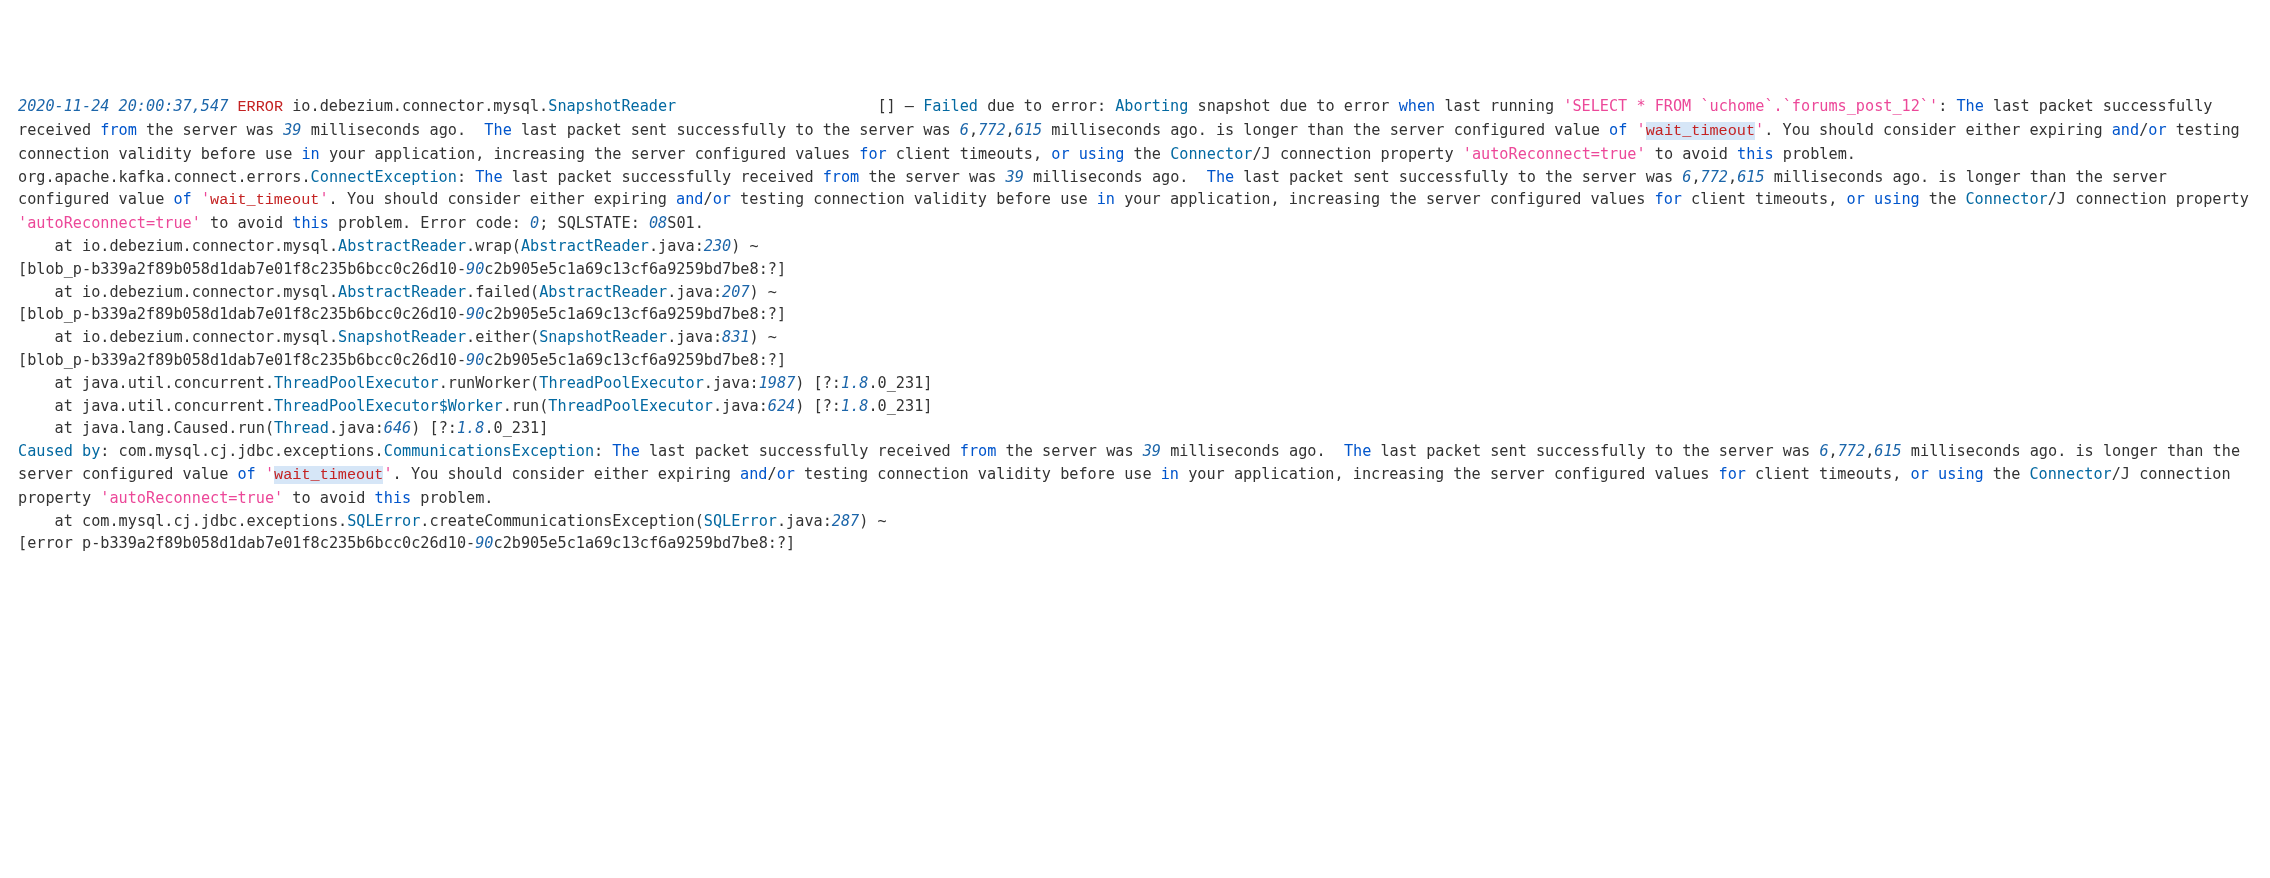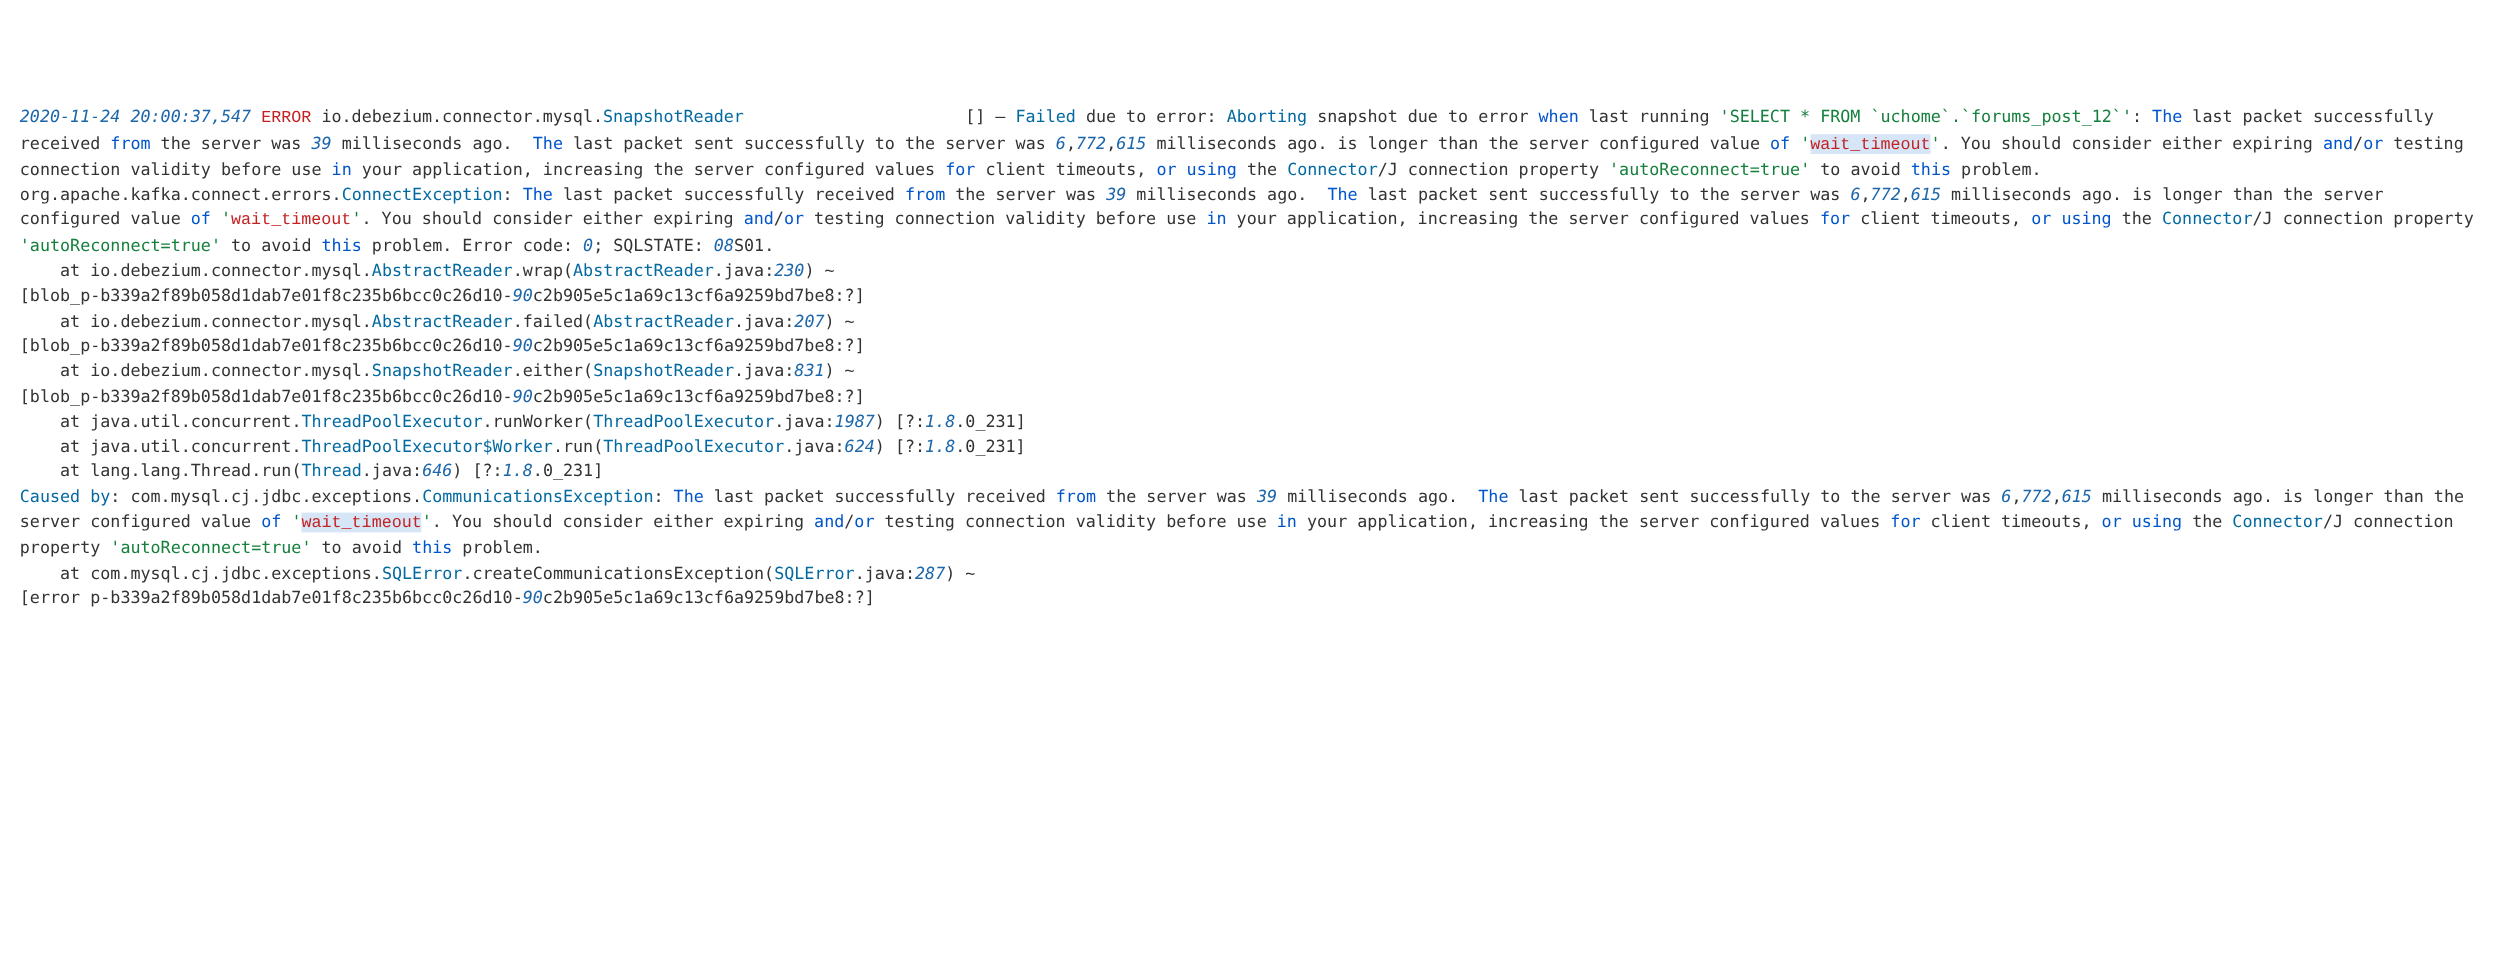--- a/index.html
+++ b/index.html
@@ -10,38 +10,38 @@
       line-height: 1.5;
       color: #333;
       background: #fff;
       white-space: pre-wrap;
       word-break: break-word;
     }
     .n { color: #1c66aa; font-style: italic; }   
     .g { color: #0369a1; }   
     .r { color: #c42222; font-family: Liberation Mono, monospace; }   
     .k { color: #0055cc; }
-    .q { color: #15803d; }   
+    .q { color: #ec4899; }   
     .hl { background: #d6e6f7; }
     pre { margin: 0; font: inherit; white-space: pre-wrap; word-break: break-word; }
   </style>
 </head>
 <body>
 
 
 
 <pre id="out"><span class="n">2020-11-24 20:00:37,547</span> <span class="r">ERROR</span> <span>io.debezium.connector.mysql.</span><span class="g">SnapshotReader</span>                      <span>[]</span> – <span class="g">Failed</span><span> due to error: </span><span class="g">Aborting</span><span> snapshot due to error </span><span class="k">when</span><span> last running </span><span class="q">'SELECT * FROM `uchome`.`forums_post_12`'</span><span>: </span><span class="k">The</span><span> last packet successfully received </span><span class="k">from</span><span> the server was </span><span class="n">39</span><span> milliseconds ago.  </span><span class="k">The</span><span> last packet sent successfully to the server was </span><span class="n">6</span><span>,</span><span class="n">772</span><span>,</span><span class="n">615</span><span> milliseconds ago. is longer than the server configured value </span><span class="k">of</span><span> </span><span class="q">'</span><span class="r hl">wait_timeout</span><span class="q">'</span><span>.</span><span> You should consider either expiring </span><span class="k">and</span><span>/</span><span class="k">or</span><span> testing connection validity before use </span><span class="k">in</span><span> your application, increasing the server configured values </span><span class="k">for</span><span> client timeouts, </span><span class="k">or</span><span> </span><span class="k">using</span><span> the </span><span class="g">Connector</span><span>/J connection property </span><span class="q">'autoReconnect=true'</span><span> to avoid </span><span class="k">this</span><span> problem.</span>
 <span>org.apache.kafka.connect.errors.</span><span class="g">ConnectException</span><span>: </span><span class="k">The</span><span> last packet successfully received </span><span class="k">from</span><span> the server was </span><span class="n">39</span><span> milliseconds ago.  </span><span class="k">The</span><span> last packet sent successfully to the server was </span><span class="n">6</span><span>,</span><span class="n">772</span><span>,</span><span class="n">615</span><span> milliseconds ago. is longer than the server configured value </span><span class="k">of</span><span> </span><span class="q">'</span><span class="r">wait_timeout</span><span class="q">'</span><span>.</span><span> You should consider either expiring </span><span class="k">and</span><span>/</span><span class="k">or</span><span> testing connection validity before use </span><span class="k">in</span><span> your application, increasing the server configured values </span><span class="k">for</span><span> client timeouts, </span><span class="k">or</span><span> </span><span class="k">using</span><span> the </span><span class="g">Connector</span><span>/J connection property </span><span class="q">'autoReconnect=true'</span><span> to avoid </span><span class="k">this</span><span> problem.</span><span> Error code: </span><span class="n">0</span><span>; SQLSTATE: </span><span class="n">08</span><span>S01</span><span>.</span>
 <span>    at </span><span>io.debezium.connector.mysql.</span><span class="g">AbstractReader</span><span>.wrap(</span><span class="g">AbstractReader</span><span>.java:</span><span class="n">230</span><span>) ~</span>
 <span>[blob_p-b339a2f89b058d1dab7e01f8c235b6bcc0c26d10-</span><span class="n">90</span><span>c2b905e5c1a69c13cf6a9259bd7be8:?]</span>
 <span>    at </span><span>io.debezium.connector.mysql.</span><span class="g">AbstractReader</span><span>.failed(</span><span class="g">AbstractReader</span><span>.java:</span><span class="n">207</span><span>) ~</span>
 <span>[blob_p-b339a2f89b058d1dab7e01f8c235b6bcc0c26d10-</span><span class="n">90</span><span>c2b905e5c1a69c13cf6a9259bd7be8:?]</span>
 <span>    at </span><span>io.debezium.connector.mysql.</span><span class="g">SnapshotReader</span><span>.either(</span><span class="g">SnapshotReader</span><span>.java:</span><span class="n">831</span><span>) ~</span>
 <span>[blob_p-b339a2f89b058d1dab7e01f8c235b6bcc0c26d10-</span><span class="n">90</span><span>c2b905e5c1a69c13cf6a9259bd7be8:?]</span>
 <span>    at </span><span>java.util.concurrent.</span><span class="g">ThreadPoolExecutor</span><span>.runWorker(</span><span class="g">ThreadPoolExecutor</span><span>.java:</span><span class="n">1987</span><span>) [?:</span><span class="n">1.8</span><span>.0_231]</span>
 <span>    at </span><span>java.util.concurrent.</span><span class="g">ThreadPoolExecutor$Worker</span><span>.run(</span><span class="g">ThreadPoolExecutor</span><span>.java:</span><span class="n">624</span><span>) [?:</span><span class="n">1.8</span><span>.0_231]</span>
-<span>    at </span><span>lang.lang.Thread.run(</span><span class="g">Thread</span><span>.java:</span><span class="n">646</span><span>) [?:</span><span class="n">1.8</span><span>.0_231]</span>
+<span>    at </span><span>java.lang.Caused.run(</span><span class="g">Thread</span><span>.java:</span><span class="n">646</span><span>) [?:</span><span class="n">1.8</span><span>.0_231]</span>
 <span class="g">Caused by</span><span>: com.mysql.cj.jdbc.exceptions.</span><span class="g">CommunicationsException</span><span>: </span><span class="k">The</span><span> last packet successfully received </span><span class="k">from</span><span> the server was </span><span class="n">39</span><span> milliseconds ago.  </span><span class="k">The</span><span> last packet sent successfully to the server was </span><span class="n">6</span><span>,</span><span class="n">772</span><span>,</span><span class="n">615</span><span> milliseconds ago. is longer than the server configured value </span><span class="k">of</span><span> </span><span class="q">'</span><span class="r hl">wait_timeout</span><span class="q">'</span><span>.</span><span> You should consider either expiring </span><span class="k">and</span><span>/</span><span class="k">or</span><span> testing connection validity before use </span><span class="k">in</span><span> your application, increasing the server configured values </span><span class="k">for</span><span> client timeouts, </span><span class="k">or</span><span> </span><span class="k">using</span><span> the </span><span class="g">Connector</span><span>/J connection property </span><span class="q">'autoReconnect=true'</span><span> to avoid </span><span class="k">this</span><span> problem.</span>
 <span>    at </span><span>com.mysql.cj.jdbc.exceptions.</span><span class="g">SQLError</span><span>.createCommunicationsException(</span><span class="g">SQLError</span><span>.java:</span><span class="n">287</span><span>) ~</span>
 <span>[error p-b339a2f89b058d1dab7e01f8c235b6bcc0c26d10-</span><span class="n">90</span><span>c2b905e5c1a69c13cf6a9259bd7be8:?]</span></pre>
 
 
 
 
 </body></html>

